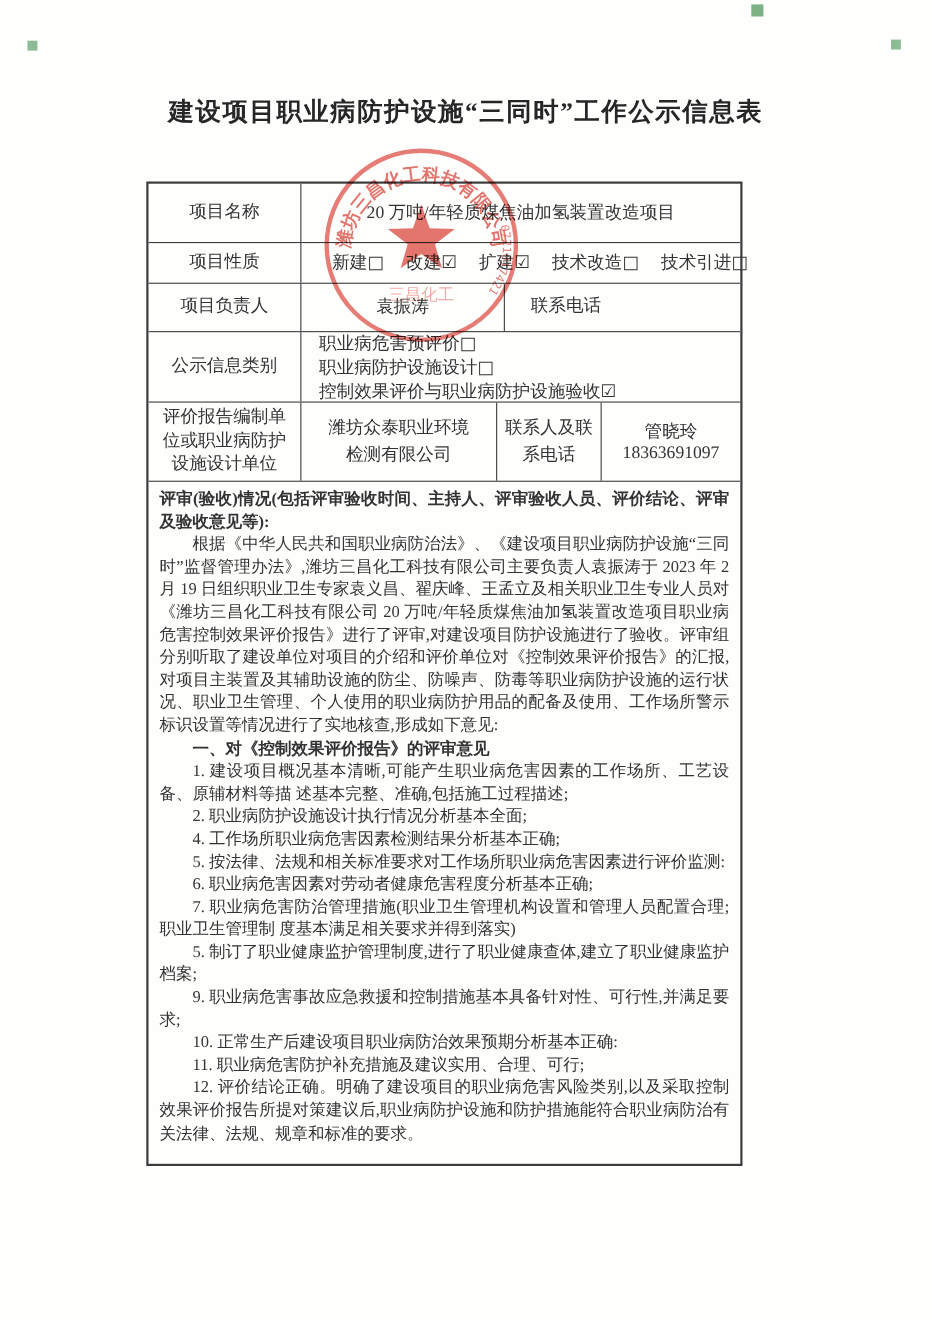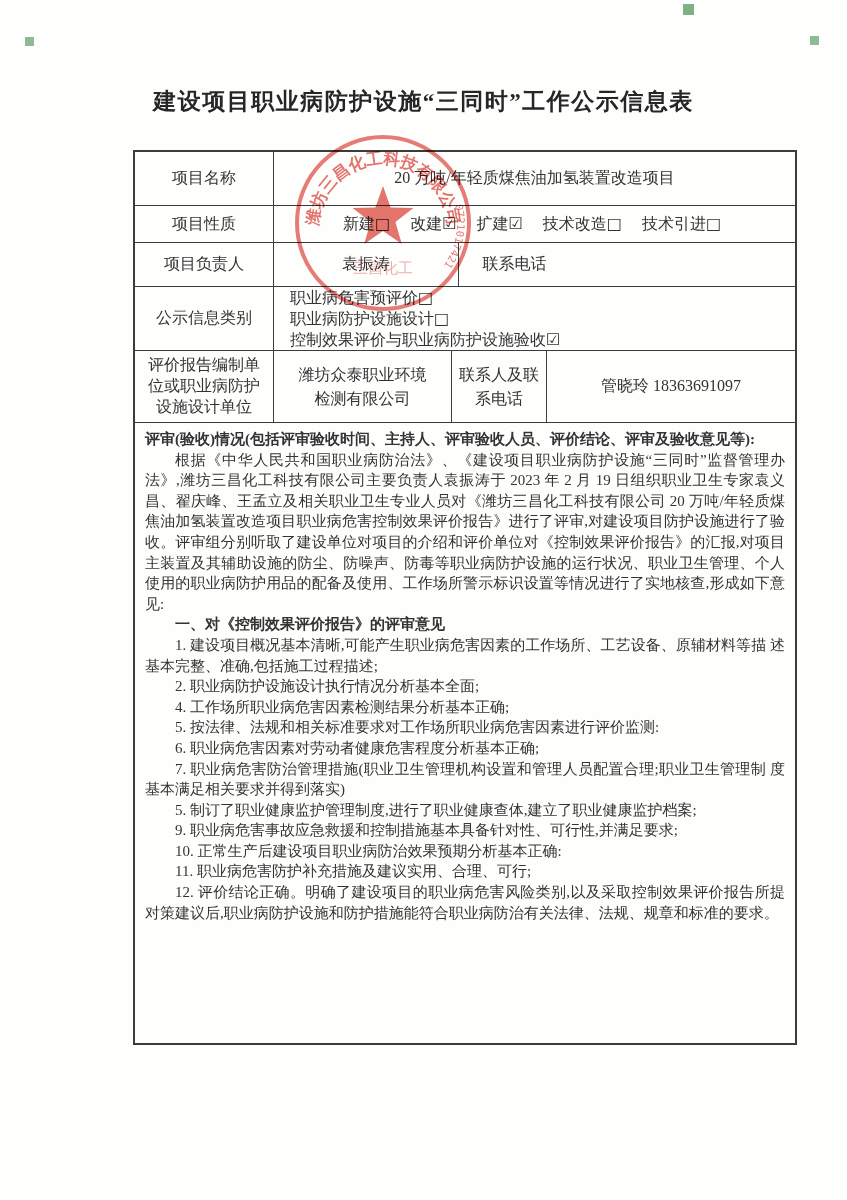--- a/index.html
+++ b/index.html
@@ -9,32 +9,32 @@
     background:#fefefdff; overflow:hidden;
     font-family:"Liberation Serif","DejaVu Serif",serif; color:#2f2f2f;
   }
   .artifact { position:absolute; }
   .doc-title {
     position:absolute; top:86px; left:0; width:100%;
     text-align:center; font-size:23px; font-weight:bold; letter-spacing:1.5px;
     color:#262626;
   }
   .doc-table {
-    position:absolute; left:133px; top:150px; width:664px;
+    position:absolute; left:133px; top:165px; width:542px;
     border:2px solid #3c3c3c;
     font-size:16px; color:#333;
   }
   .t-row { display:flex; border-top:1.5px solid #3c3c3c; }
   .t-row:first-child { border-top:none; }
   .cell { border-right:1.5px solid #3c3c3c; display:flex; align-items:center; justify-content:center; text-align:center; padding:2px 6px; }
   .cell:last-child { border-right:none; }
   .label-cell { width:139px; flex:none; line-height:1.3; }
   .grow { flex:1; }
   .left { justify-content:flex-start; text-align:left; }
-  .r1 { height:53px; } .r2 { height:46px; } .r3 { height:37px;gap:41px; }
+  .r1 { height:53px; } .r2 { height:46px; } .r3 { height:37px; }
   .r4 { height:44px; } .r5 { height:64px; } .r6 { height:72px; }
   .nature-opts { display:flex; gap:20px; padding-left:22px; }
   .opt { white-space:nowrap; }
   .box { font-family:"DejaVu Sans",sans-serif; font-size:16px; }
   .cat-lines { display:block; padding:2px 4px 2px 10px; line-height:21px; }
   .review-cell { min-height:620px; display:block; padding:6px 10px 4px 10px;
     font-size:15px; line-height:20.6px; text-align:justify; }
   .rp { text-indent:2em; }
   .rp.noindent { text-indent:0; }
   .rp.bold { font-weight:bold; }

